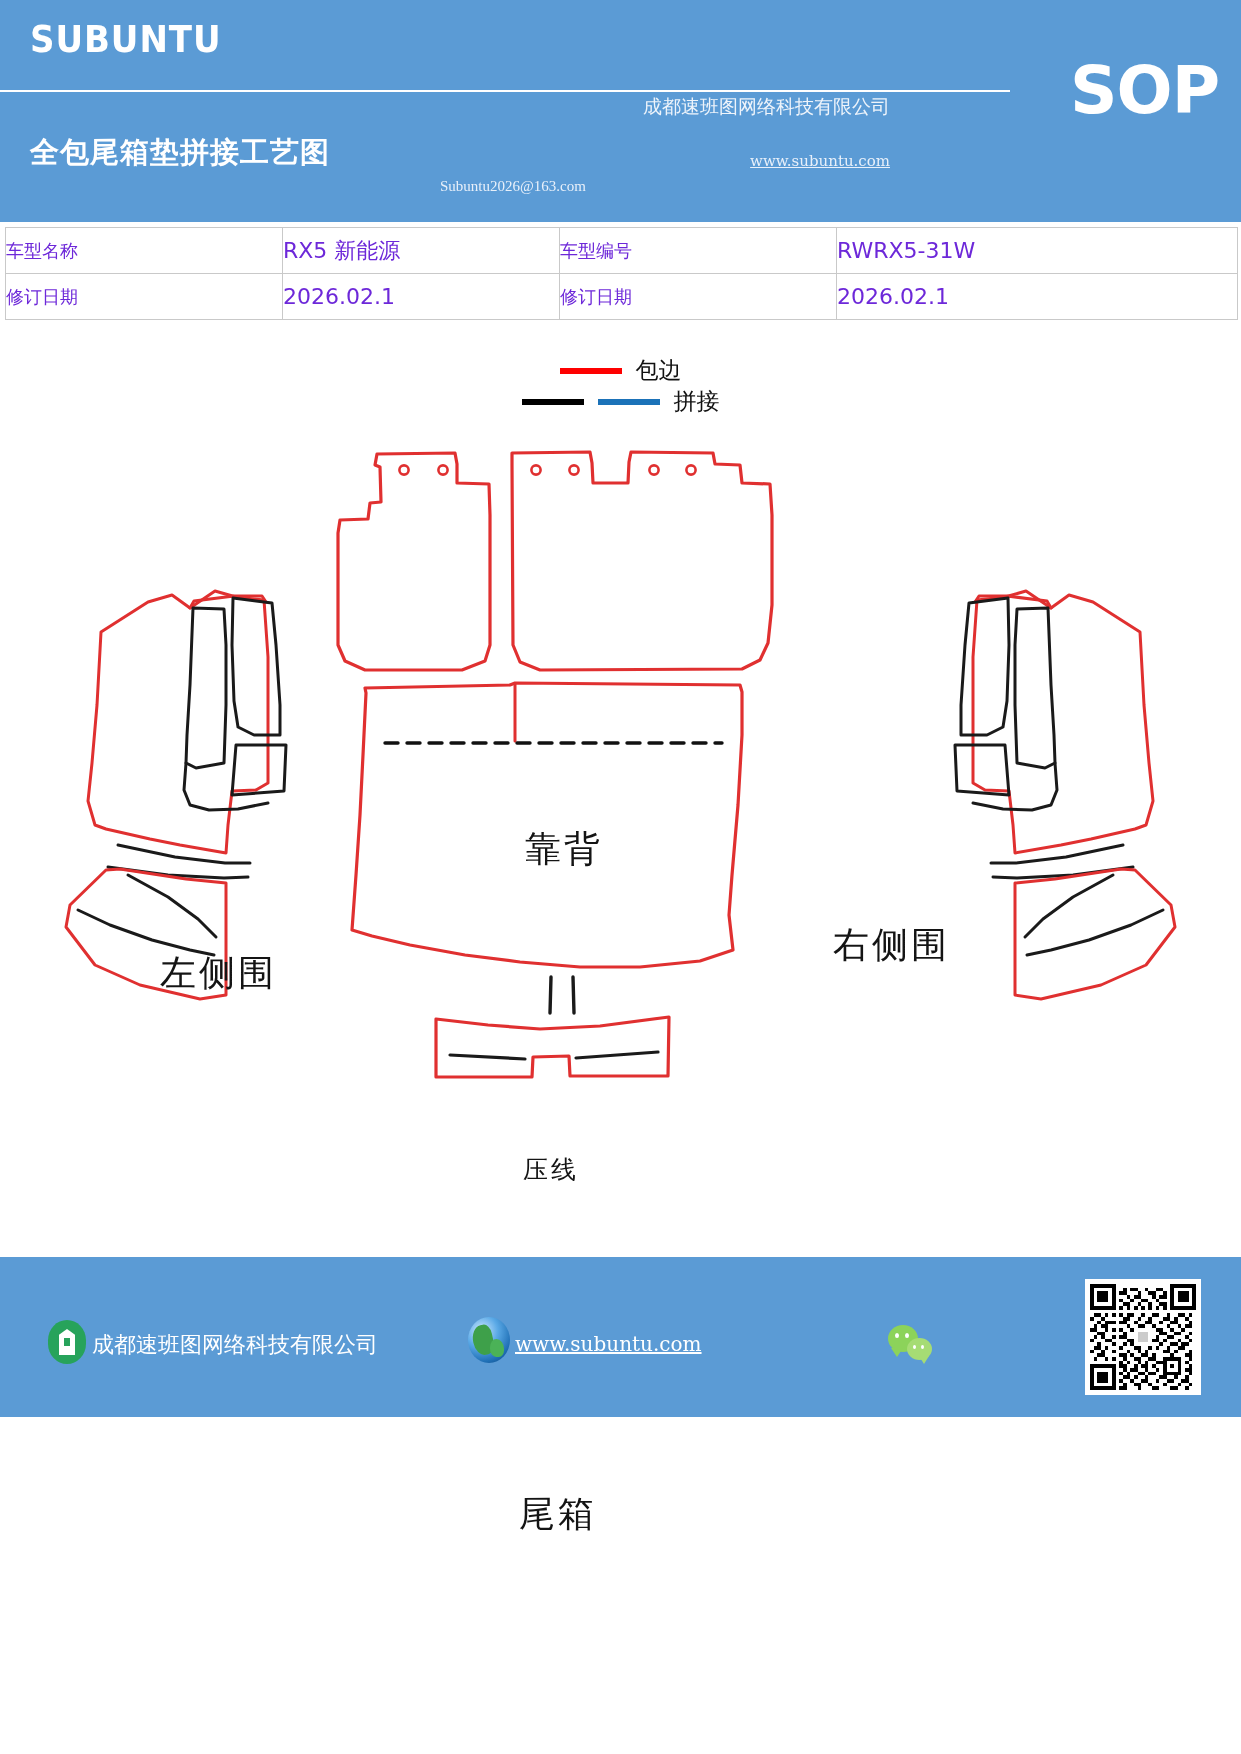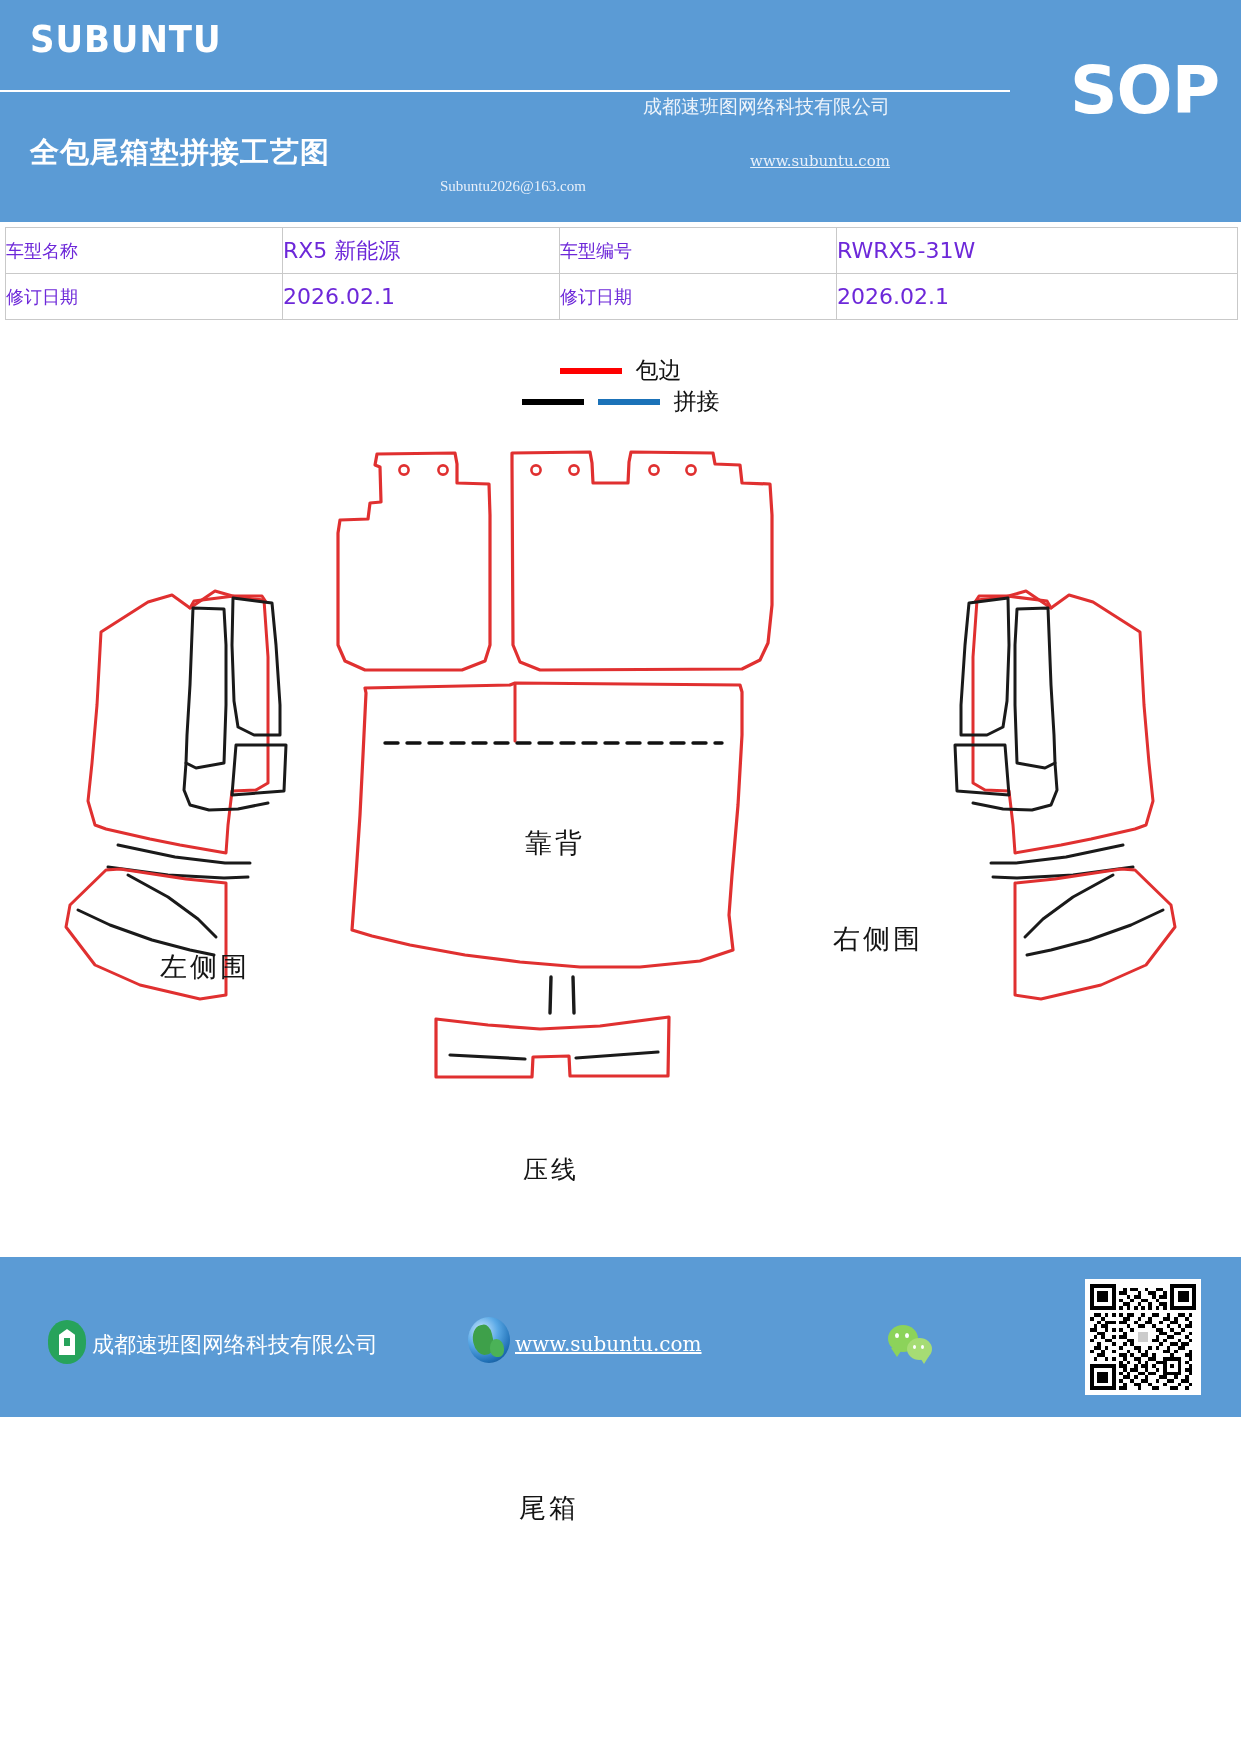--- a/index.html
+++ b/index.html
@@ -146,21 +146,21 @@
     position: absolute;
     left: 0; top: 405px;
     width: 1241px;
     height: 760px;
   }
   .diagram svg { display: block; }
 
   .part-label {
     position: absolute;
     font-family: "DejaVu Serif", serif;
-    font-size: 27px;
+    font-size: 36px;
     color: #141414;
     letter-spacing: 3px;
     white-space: nowrap;
   }
   .lbl-backrest { left: 525px; top: 420px; }
   .lbl-left     { left: 160px; top: 544px; }
   .lbl-right    { left: 833px; top: 516px; }
   .lbl-press    { left: 523px; top: 748px; font-size: 25px; }
   .lbl-trunk    { left: 519px; top: 1085px; }
 

